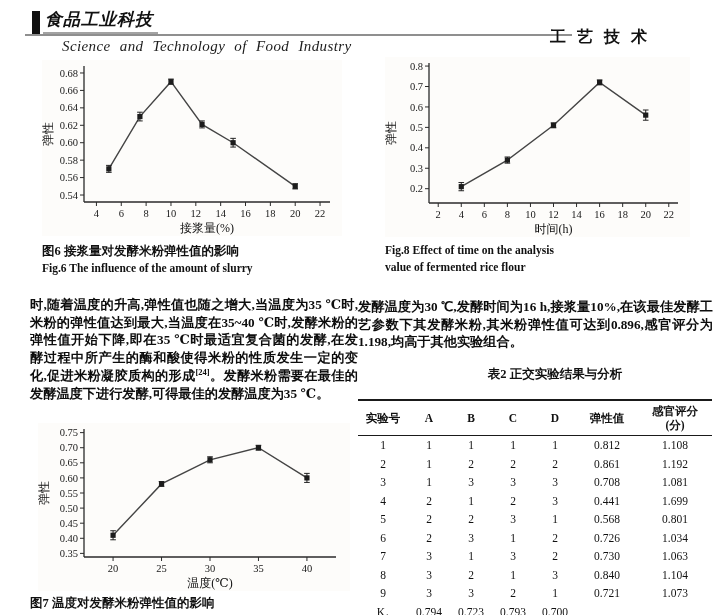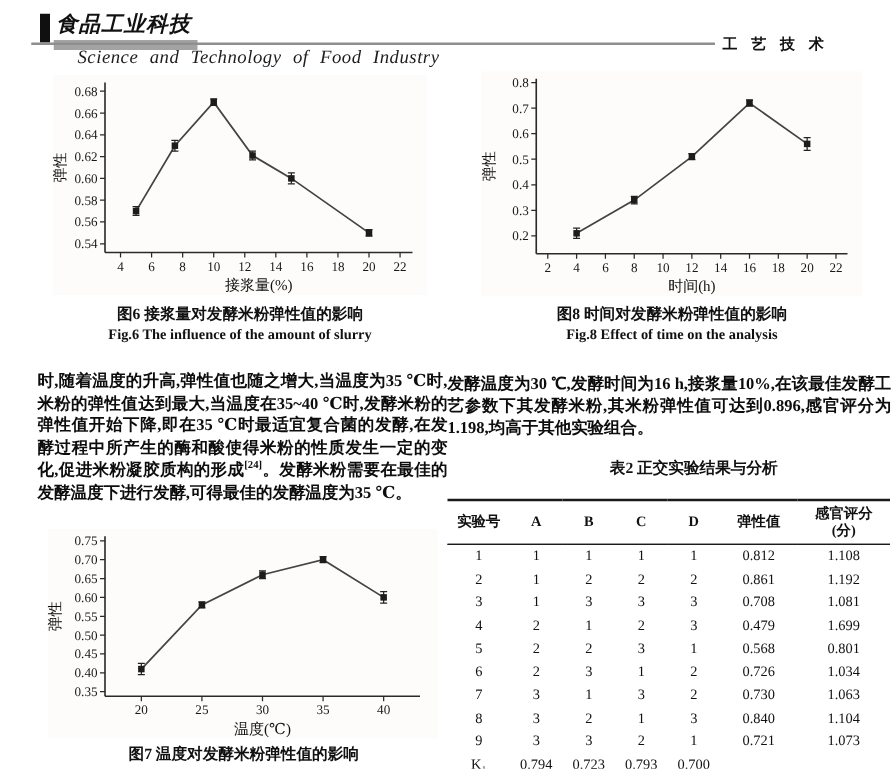--- a/index.html
+++ b/index.html
@@ -6,33 +6,33 @@
   body{
     width:713px;height:615px;position:relative;overflow:hidden;
     background:#ffffff;
     font-family:"Liberation Serif","DejaVu Serif",serif;
     color:#111;
   }
   .abs{position:absolute;}
   
   .logo-bar{left:32px;top:11px;width:8px;height:23px;background:#101010;}
   .logo-text{left:43px;top:8px;font-size:17px;font-weight:bold;font-style:italic;
-    border-bottom:8px solid #a3a3a3;padding:0 5px 1px 2px;letter-spacing:1px;}
+    border-bottom:2px solid #a3a3a3;padding:0 5px 1px 2px;letter-spacing:1px;}
   .header-line{left:25px;top:34px;width:547px;height:2px;background:#8f8f8f;}
   .journal-en{left:62px;top:38px;font-size:15px;font-style:italic;word-spacing:5px;
     letter-spacing:.4px;color:#1c1c1c;}
-  .section-title{left:578px;top:27px;font-size:12px;font-weight:bold;letter-spacing:11px;
+  .section-title{left:550px;top:27px;font-size:16px;font-weight:bold;letter-spacing:11px;
     white-space:nowrap;}
   
   .chart{line-height:0;}
   #chart-fig6{left:42px;top:60px;}
   #chart-fig8{left:385px;top:57px;}
   #chart-fig7{left:38px;top:423px;}
   
-  .caption{text-align:center;}
+  .caption{}
   .cap-cn{font-size:12.5px;font-weight:bold;line-height:18px;}
   .cap-en{font-size:11.5px;font-weight:bold;line-height:17px;}
   #fig6-caption{left:42px;top:242px;width:300px;}
   #fig8-caption{left:385px;top:242px;width:305px;}
   #fig7-caption{left:30px;top:594px;width:330px;}
   
   .para{font-size:13.2px;line-height:17.7px;text-align:justify;font-weight:600;
     color:#0d0d0d;}
   #left-para{left:30px;top:296px;width:328px;}
   #right-para{left:358px;top:298px;width:355px;font-family:Liberation Serif, serif;}
@@ -188,22 +188,22 @@
       <line x1="211.81111111111107" y1="27.86861313868613" x2="217.4111111111111" y2="27.86861313868613" stroke="#222" stroke-width="1"></line>
       <rect x="212.0111111111111" y="22.816058394160578" width="5.2" height="5.2" fill="#1c1c1c"></rect>
       <line x1="260.72222222222223" y1="53.00729927007298" x2="260.72222222222223" y2="63.22627737226276" stroke="#222" stroke-width="1"></line>
       <line x1="257.9222222222222" y1="53.00729927007298" x2="263.52222222222224" y2="53.00729927007298" stroke="#222" stroke-width="1"></line>
       <line x1="257.9222222222222" y1="63.22627737226276" x2="263.52222222222224" y2="63.22627737226276" stroke="#222" stroke-width="1"></line>
       <rect x="258.1222222222222" y="55.516788321167866" width="5.2" height="5.2" fill="#1c1c1c"></rect>
       <text x="168.5" y="176" text-anchor="middle" font-size="12" fill="#101010">时间(h)</text>
       <text x="10" y="76" text-anchor="middle" font-size="12" fill="#101010" transform="rotate(-90 10 76)">弹性</text>
     </svg></div>
 <div id="fig8-caption" class="abs caption">
-  <div class="cap-cn">图8  时间对发酵米粉弹性值的影响</div>
   <div class="cap-en">Fig.8  Effect of time on the analysis</div>
+  <div class="cap-en">value of fermented rice flour</div>
 </div>
 
 <div id="left-para" class="abs para">
   <span>时,随着温度的升高,弹性值也随之增大,当温度为35 ℃时,米粉的弹性值达到最大,当温度在35~40 ℃时,发酵米粉的弹性值开始下降,即在35 ℃时最适宜复合菌的发酵,在发酵过程中所产生的酶和酸使得米粉的性质发生一定的变化,促进米粉凝胶质构的形成</span><span class="sup">[24]</span><span>。发酵米粉需要在最佳的发酵温度下进行发酵,可得最佳的发酵温度为35 ℃。</span>
 </div>
 <div id="right-para" class="abs para">发酵温度为30 ℃,发酵时间为16 h,接浆量10%,在该最佳发酵工艺参数下其发酵米粉,其米粉弹性值可达到0.896,感官评分为1.198,均高于其他实验组合。</div>
 
 <div id="table-title" class="abs">
   <div class="tbl-cn">表2  正交实验结果与分析</div>
 </div>
@@ -256,21 +256,21 @@
         <td>3</td>
         <td>0.708</td>
         <td>1.081</td>
       </tr>
       <tr>
         <td>4</td>
         <td>2</td>
         <td>1</td>
         <td>2</td>
         <td>3</td>
-        <td>0.479</td>
+        <td>0.441</td>
         <td>1.699</td>
       </tr>
       <tr>
         <td>5</td>
         <td>2</td>
         <td>2</td>
         <td>3</td>
         <td>1</td>
         <td>0.568</td>
         <td>0.801</td>

